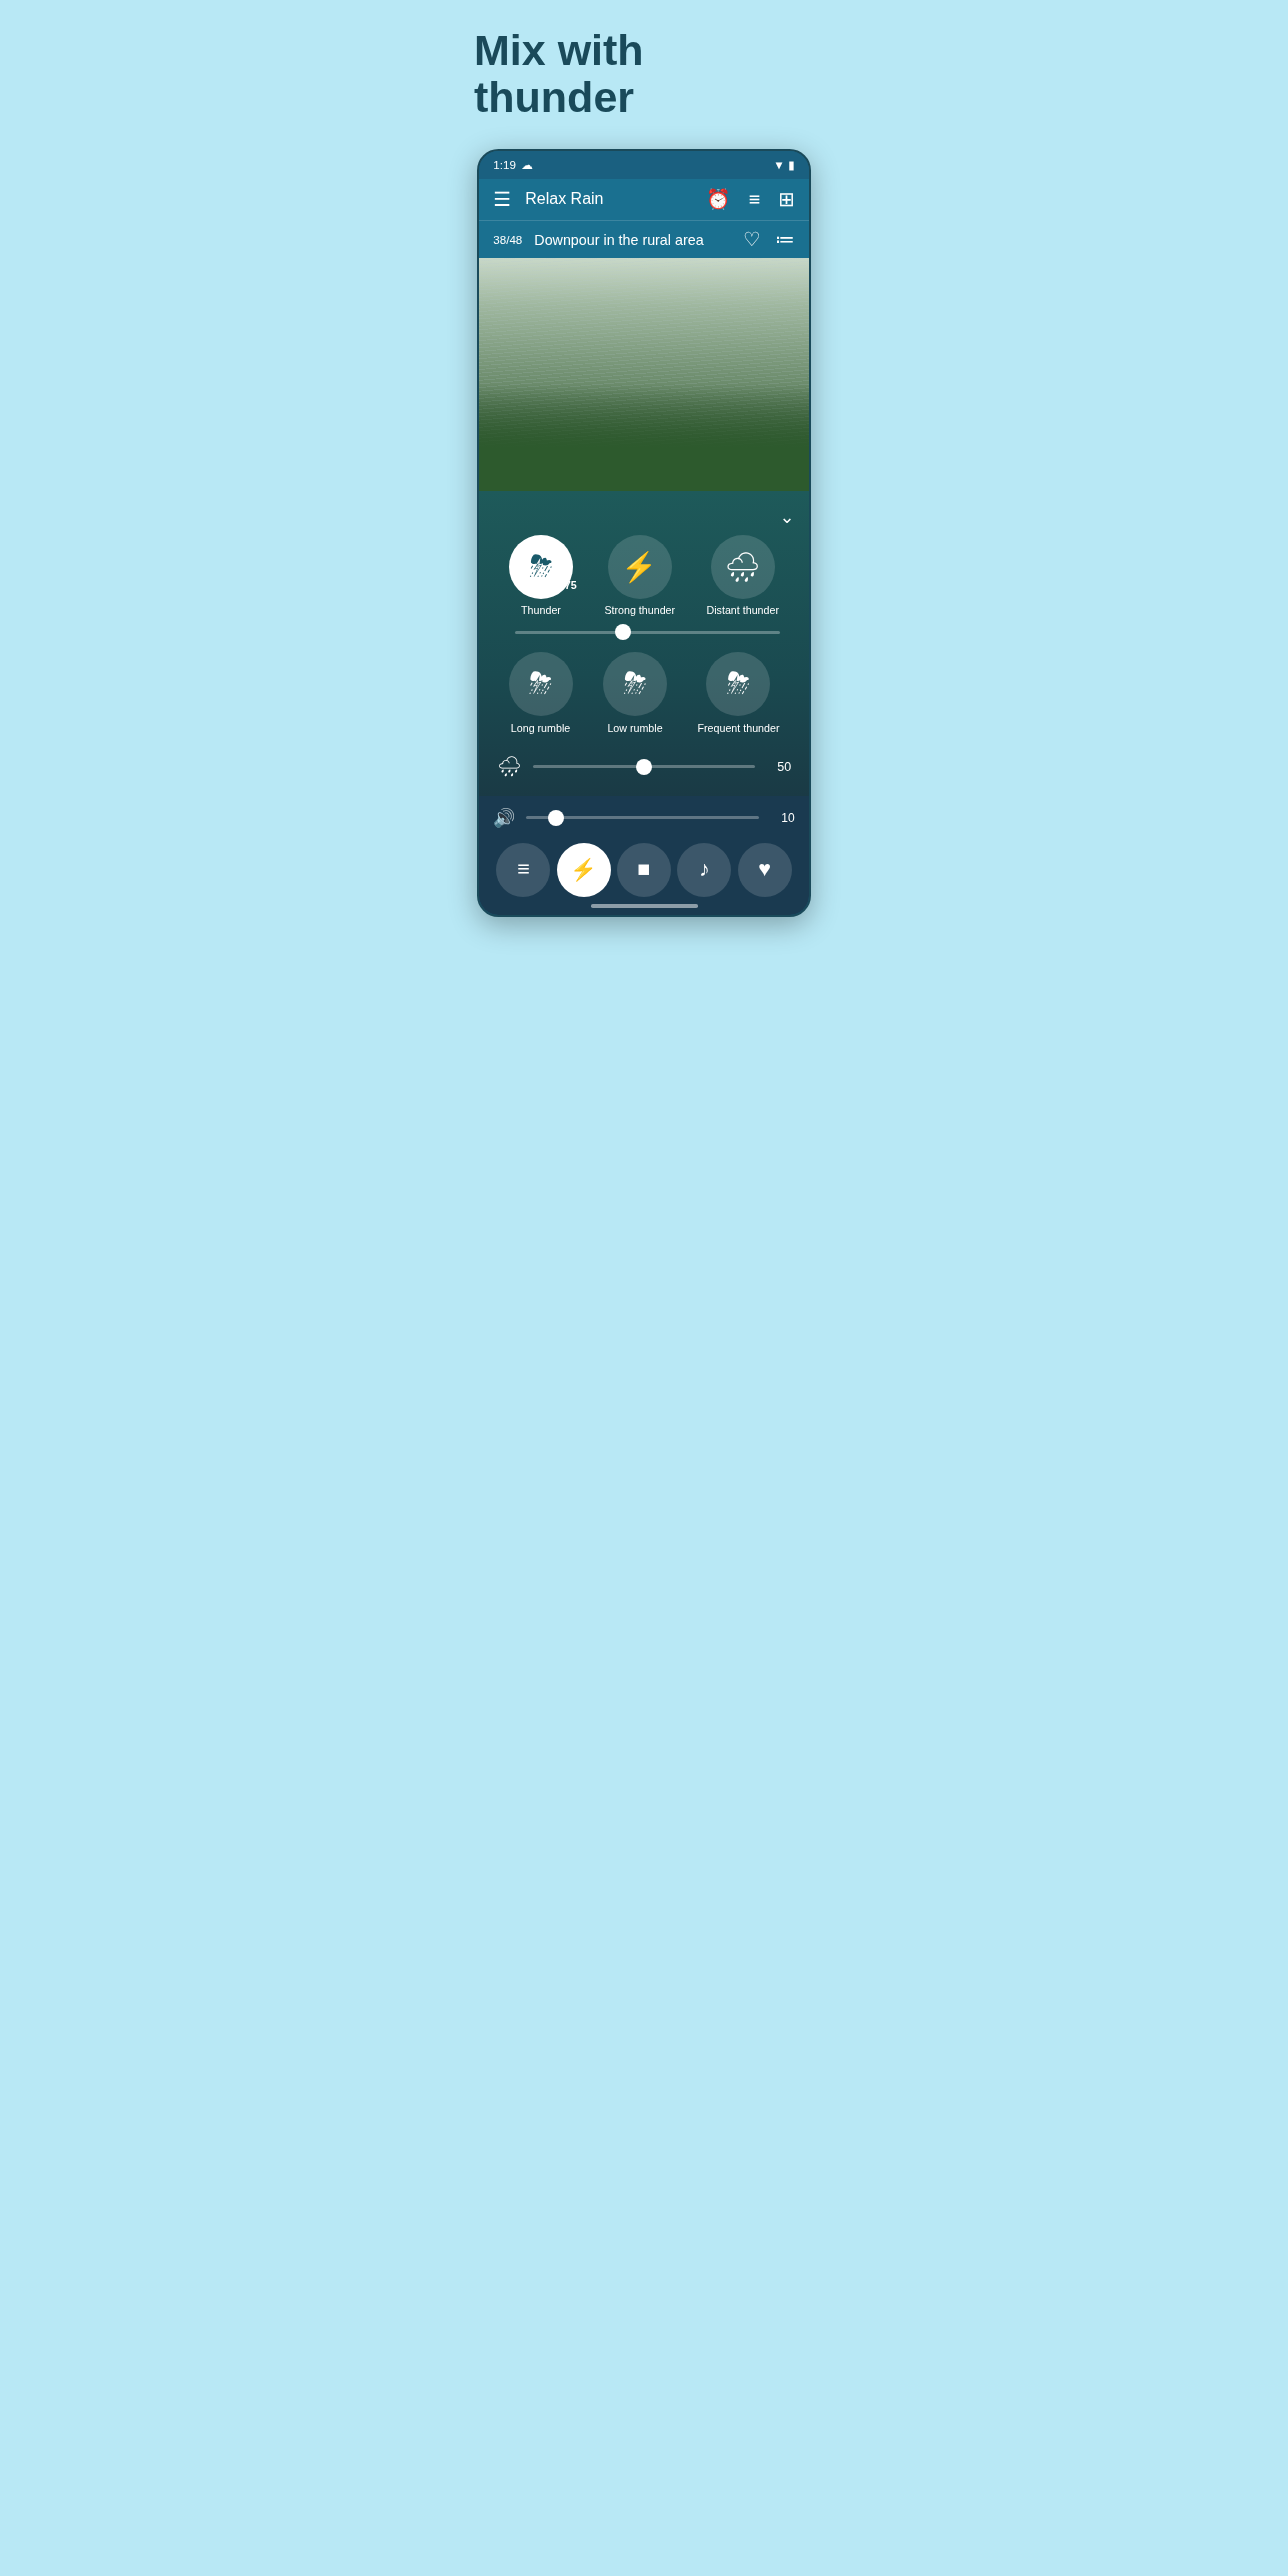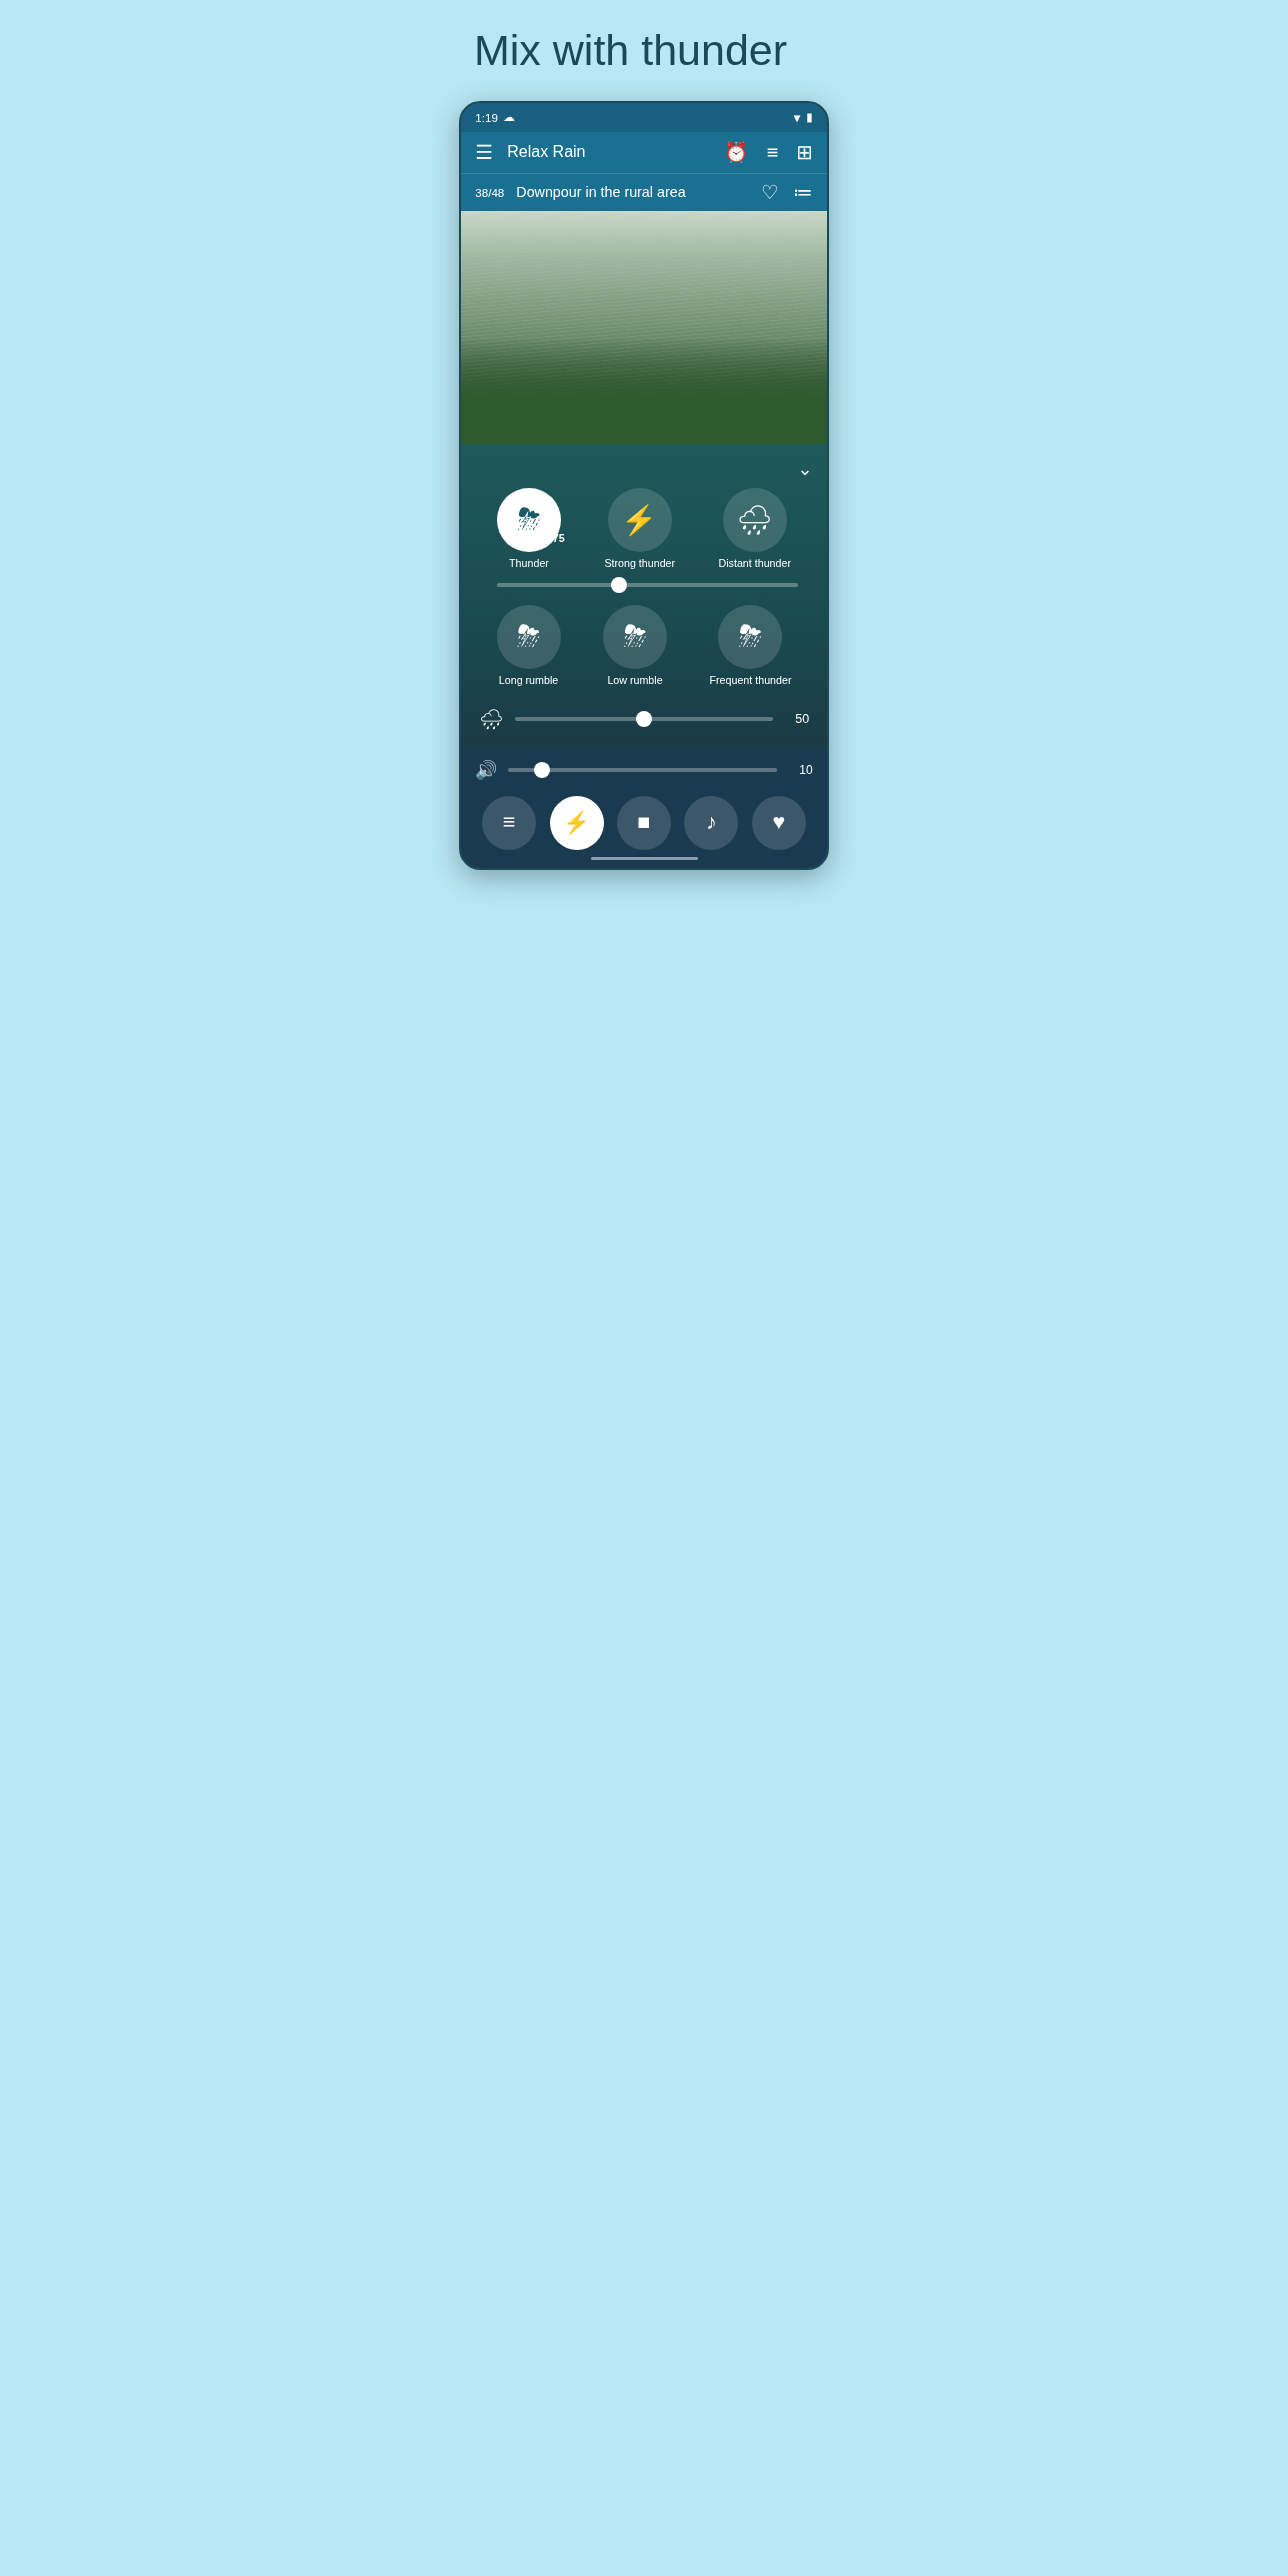--- a/index.html
+++ b/index.html
@@ -13,30 +13,30 @@
       padding: 18px;
     }
     .page-wrapper {
       width: 349px;
       display: flex;
       flex-direction: column;
       align-items: center;
     }
     .page-title {
       font-size: 43px;
-      font-weight: 400;
+      font-weight: 700;
       color: #1a4a5a;
       text-align: left;
       width: 100%;
       line-height: 1.1;
       margin-bottom: 18px;
       padding: 9px 4.5px;
     }
     .phone-frame {
-      width: 370px;
+      width: 334px;
       border-radius: 21.5px;
       overflow: hidden;
       border: 2.7px solid #1a4a5a;
       box-shadow: 0 7.2px 29px rgba(0,0,0,0.3);
       background: #1a6080;
     }
     
     .status-bar {
       background: #1a6080;
       display: flex;

